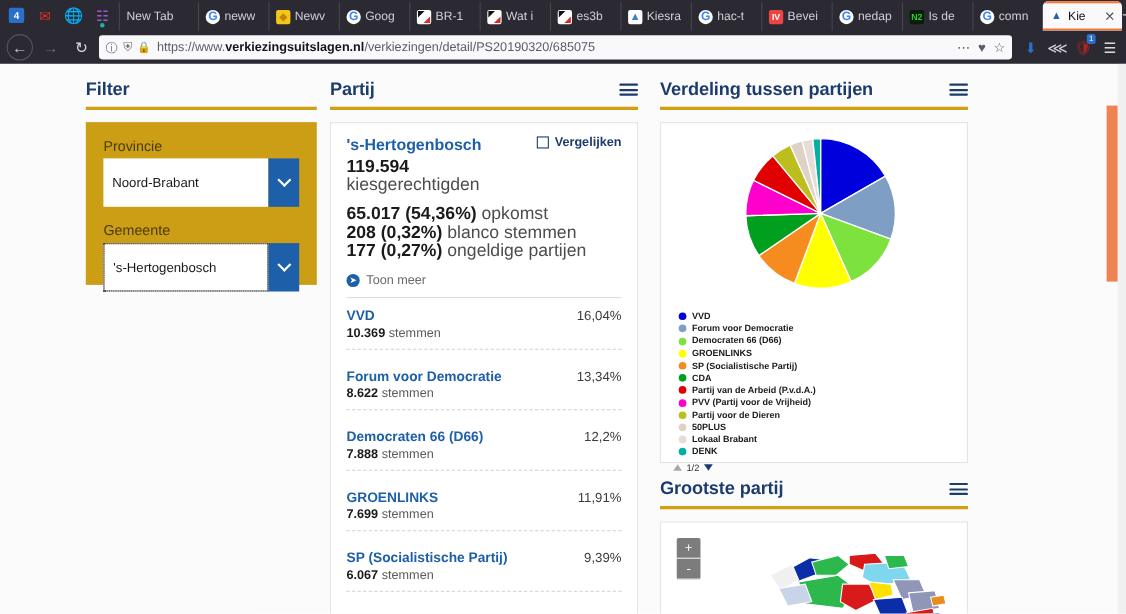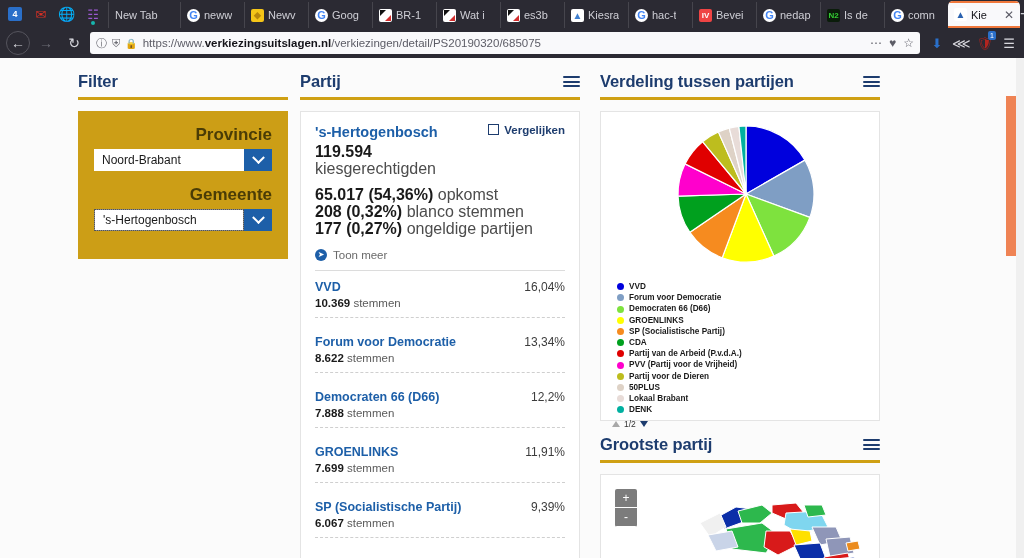--- a/index.html
+++ b/index.html
@@ -178,30 +178,29 @@
   .hamburger span { display: block; height: 2px; background: #1d3c6e; border-radius: 1px; }
   .gold-rule { height: 3px; background: #cfa013; margin-bottom: 11px; }
 
   
   #filter-box {
     background: #cc9e16;
     padding: 14px 16px 16px 16px;
     height: 148px;
   }
   .fld-label {
-    font-size: 17px;
+    font-size: 13px;
     color: #4a3c06;
     margin-bottom: 4px;
-    font-weight: bold;
-    text-align: right;
+    font-weight: normal;
   }
   .select-row {
     display: flex; align-items: stretch;
     margin-bottom: 14px;
-    height: 22px;
+    height: 44px;
   }
   .select-face {
     flex: 1;
     background: #fff;
     display: flex; align-items: center;
     padding: 0 8px;
     font-size: 12px;
     color: #1a1a1a;
   }
   .select-face.focused { border: 1px solid #8c8c8c; }

